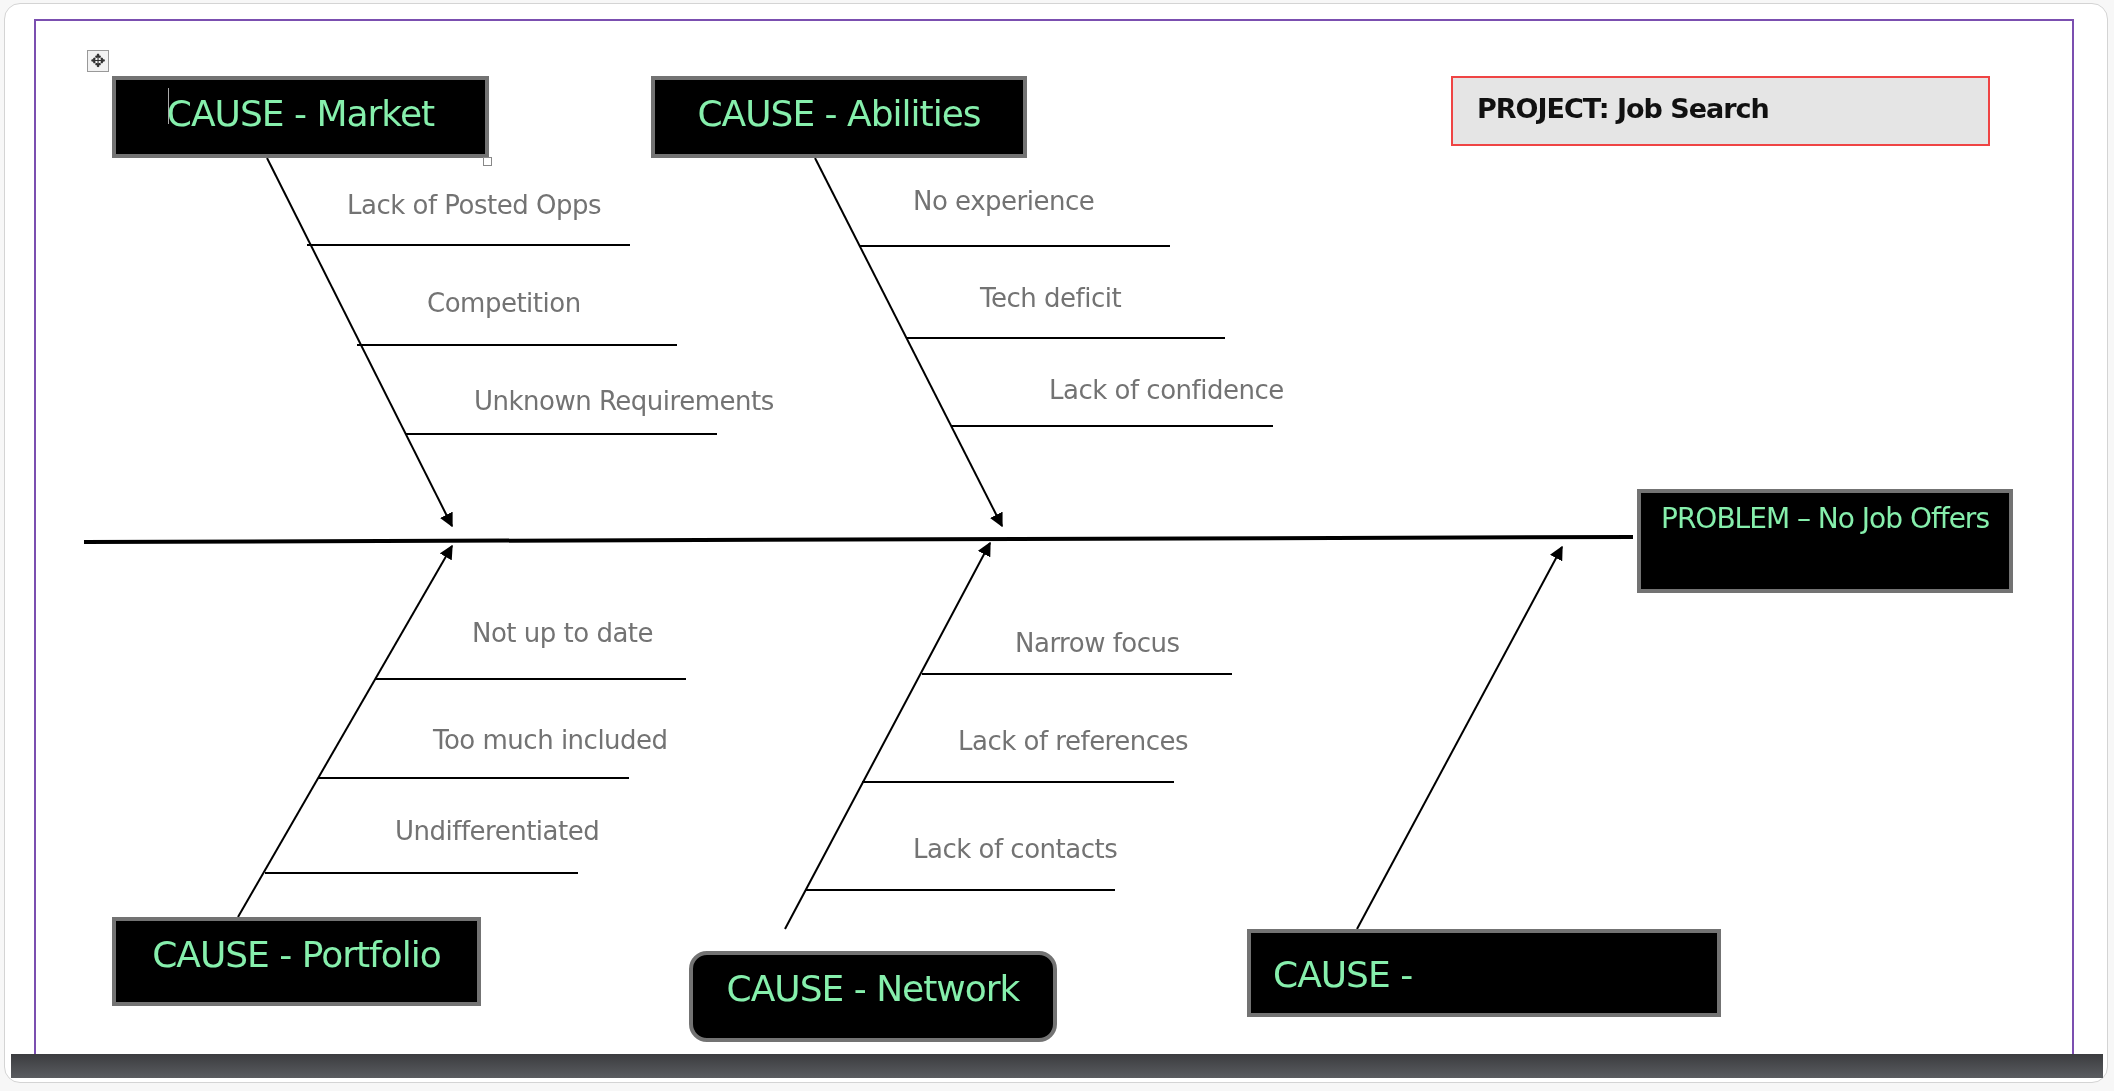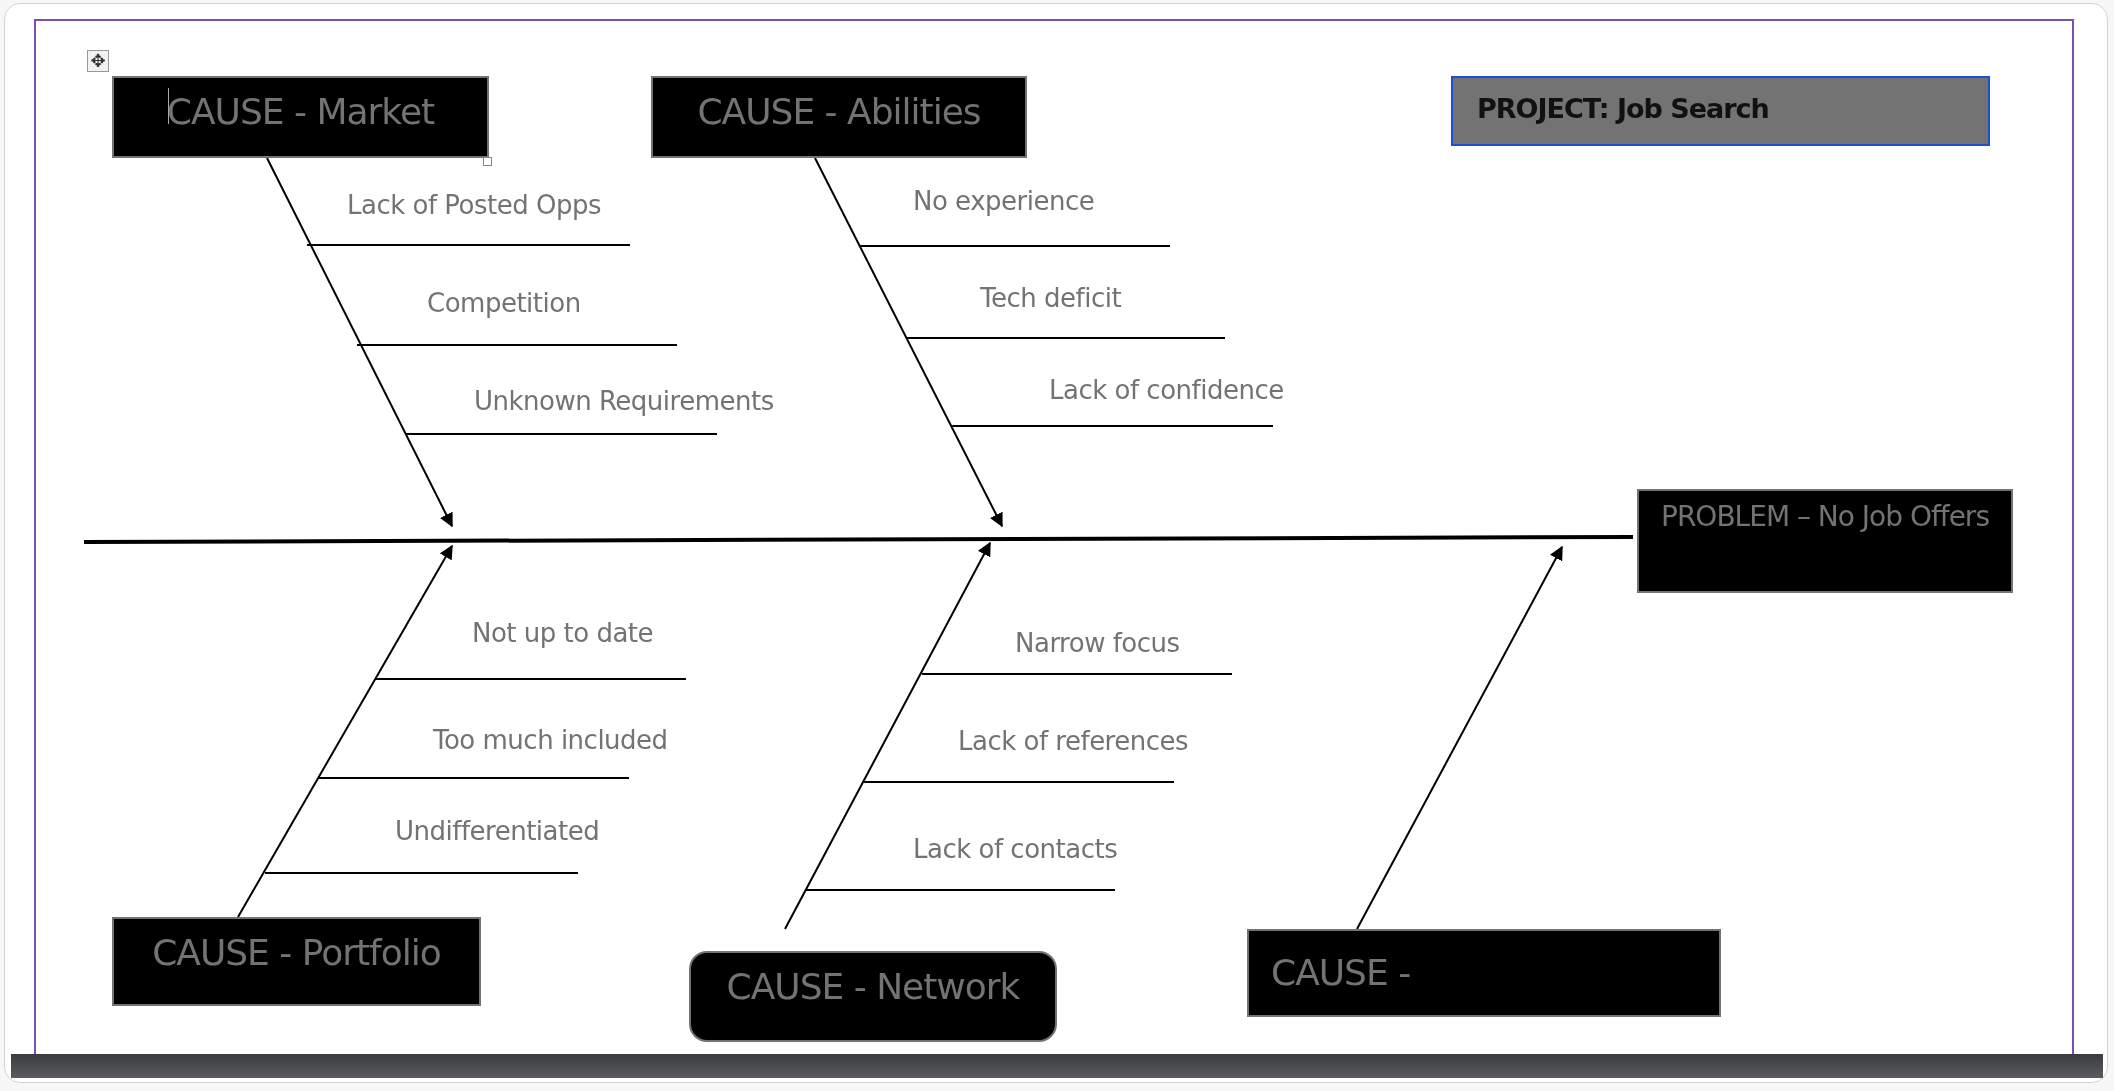--- a/index.html
+++ b/index.html
@@ -1,25 +1,25 @@
 <!DOCTYPE html>
 <html><head>
 <meta charset="utf-8">
 <style>
   html, body { margin:0; padding:0; background:#f7f7f7; }
   body { width:2114px; height:1091px; position:relative; overflow:hidden; font-family:"Liberation Sans", "DejaVu Sans", sans-serif; }
   .card { position:absolute; left:4px; top:3px; width:2104px; height:1080px; background:#fff; border:1px solid #d4d4d4; border-radius:16px; box-sizing:border-box; }
   .page { position:absolute; left:34px; top:19px; width:2040px; height:1040px; border:2px solid #7b4fb0; border-bottom:none; box-sizing:border-box; background:#fff; }
   .bottom-bar { position:absolute; left:11px; top:1054px; width:2092px; height:24px; background:linear-gradient(#3b3c3f, #5a5c60); }
   svg.diagram { position:absolute; left:0; top:0; }
-  .box { position:absolute; background:#000; color:#737373; box-sizing:border-box; border:2px solid #737373; font-family:"DejaVu Sans", sans-serif; letter-spacing:-1px; }
+  .box { position:absolute; background:#000; color:#86efac; box-sizing:border-box; border:4px solid #737373; font-family:"DejaVu Sans", sans-serif; letter-spacing:-1px; }
   .cause-label { position:absolute; left:0; right:0; top:6px; text-align:center; font-size:36px; line-height:56px; }
   .cause-label.left { text-align:left; padding-left:22px; top:14px; }
   .problem-label { position:absolute; left:0; right:0; top:2px; text-align:center; font-size:28px; line-height:48px; }
-  .project-box { position:absolute; left:1451px; top:76px; width:539px; height:70px; border:2px solid #1d4ed8; box-sizing:border-box; background:#737373; }
+  .project-box { position:absolute; left:1451px; top:76px; width:539px; height:70px; border:2px solid #ef4444; box-sizing:border-box; background:#e5e5e5; }
   .project-label { position:absolute; left:24px; top:15px; font-family:"DejaVu Sans", sans-serif; font-weight:bold; font-size:27px; letter-spacing:-1px; color:#111; }
   .sub-label { position:absolute; font-family:"DejaVu Sans", sans-serif; font-size:26px; color:#737373; letter-spacing:-0.5px; white-space:nowrap; }
   .move-handle { position:absolute; left:87px; top:50px; width:22px; height:22px; border:1px solid #999; background:#f2f2f2; box-sizing:border-box; font-size:18px; line-height:20px; text-align:center; color:#333; }
   .resize-handle { position:absolute; left:483px; top:157px; width:9px; height:9px; border:1px solid #888; background:#fff; box-sizing:border-box; }
   .text-cursor { position:absolute; left:168px; top:88px; width:1px; height:36px; background:#aaa; }
 </style>
 </head>
 <body>
 
 <div class="card"></div>

